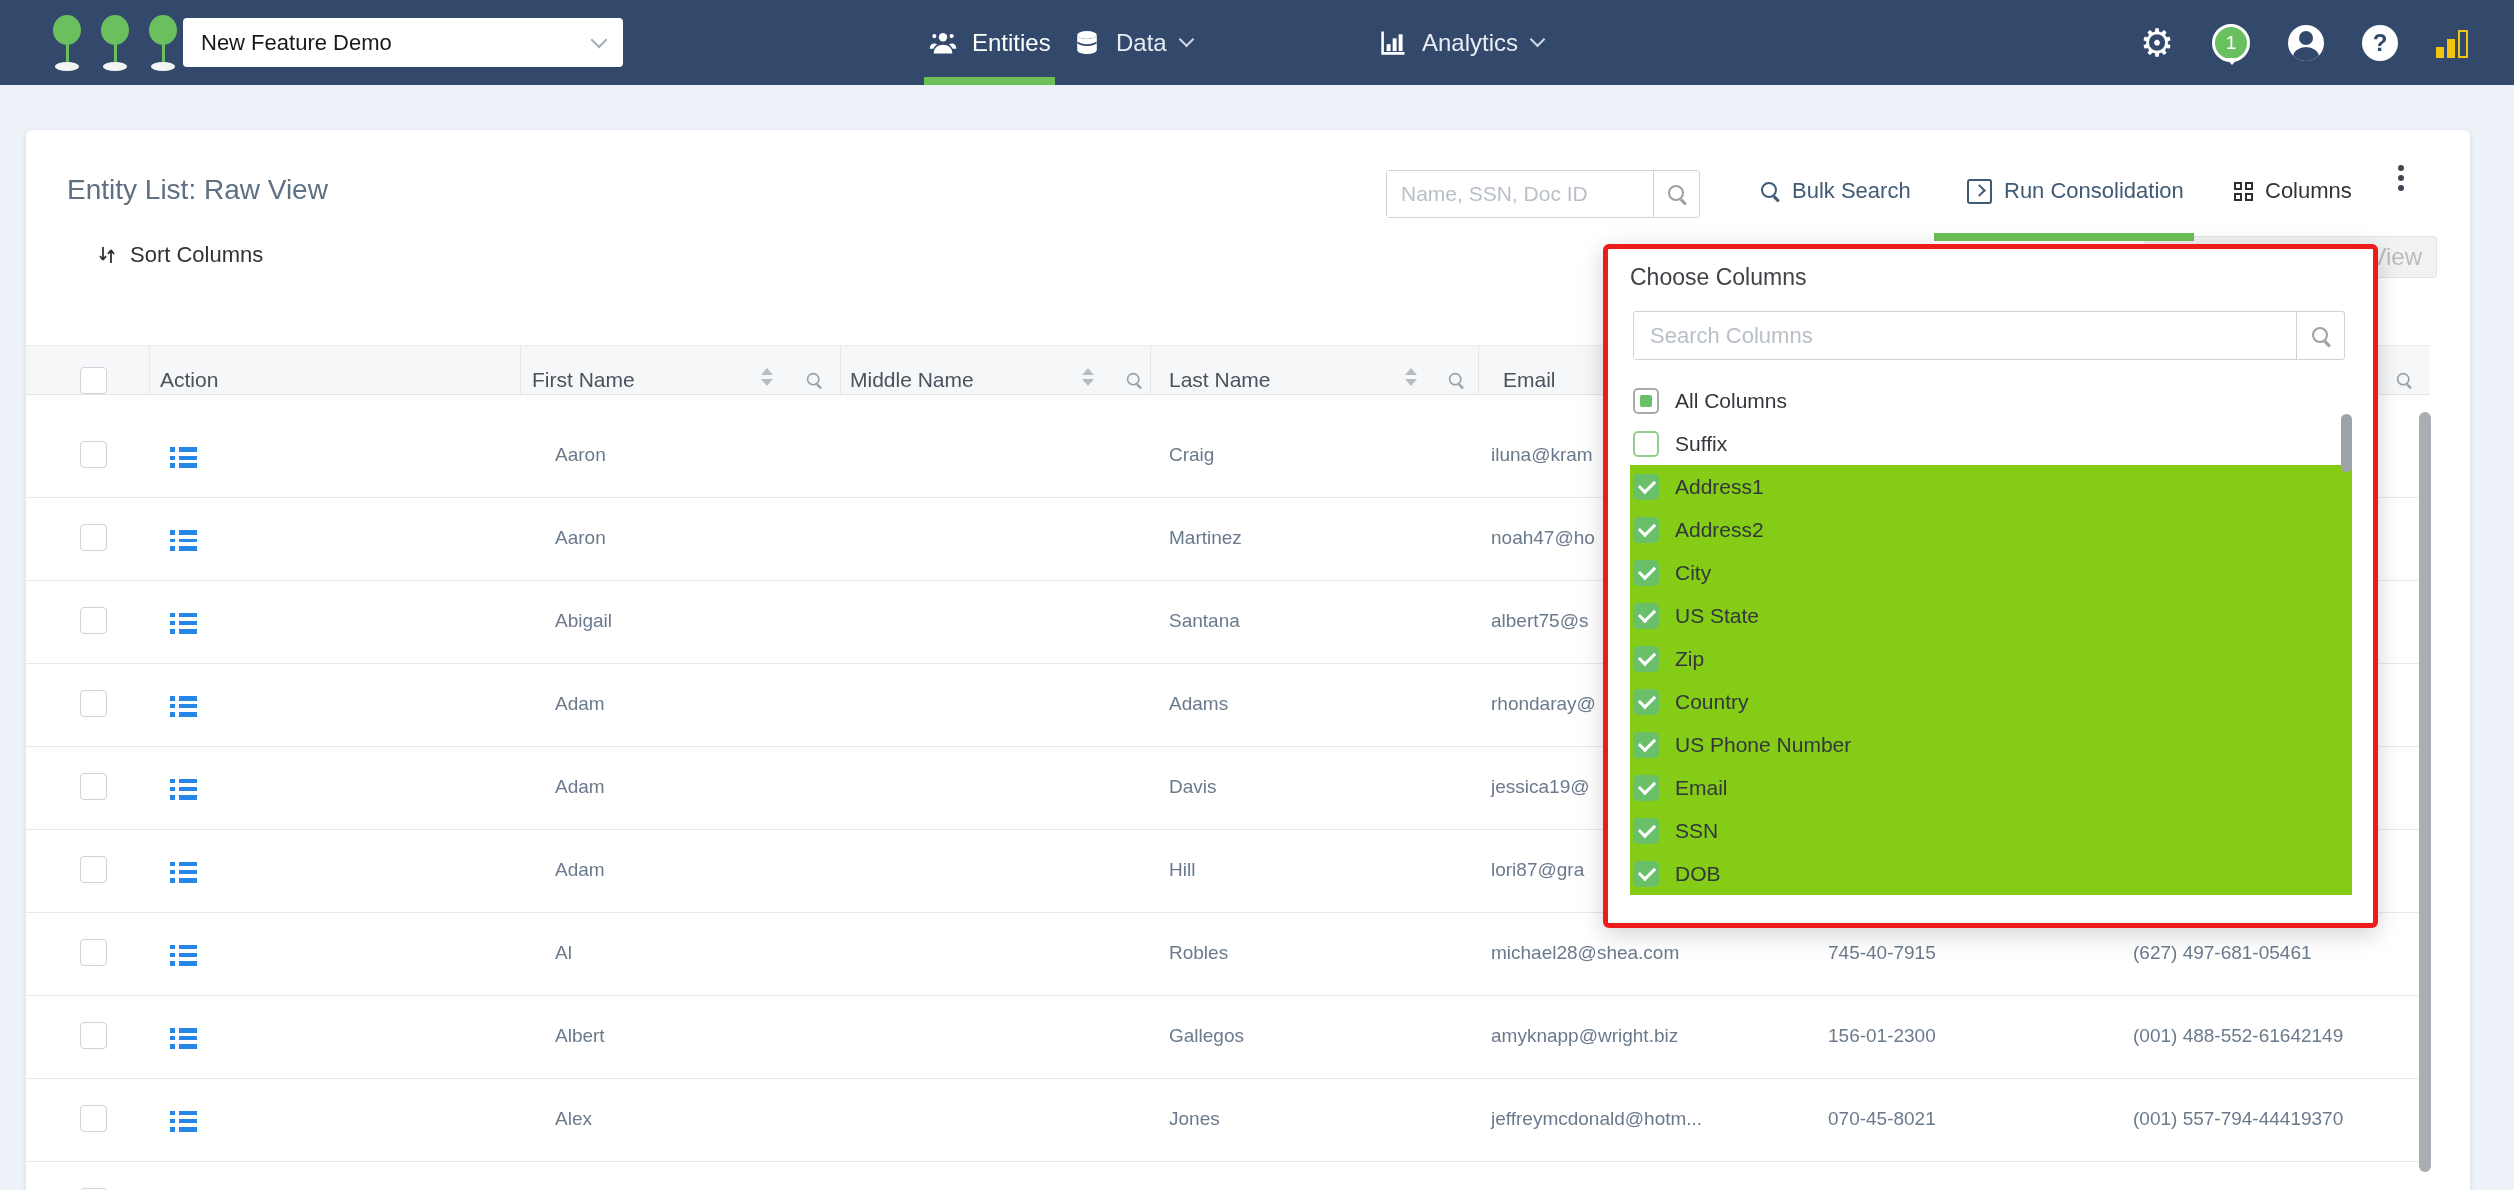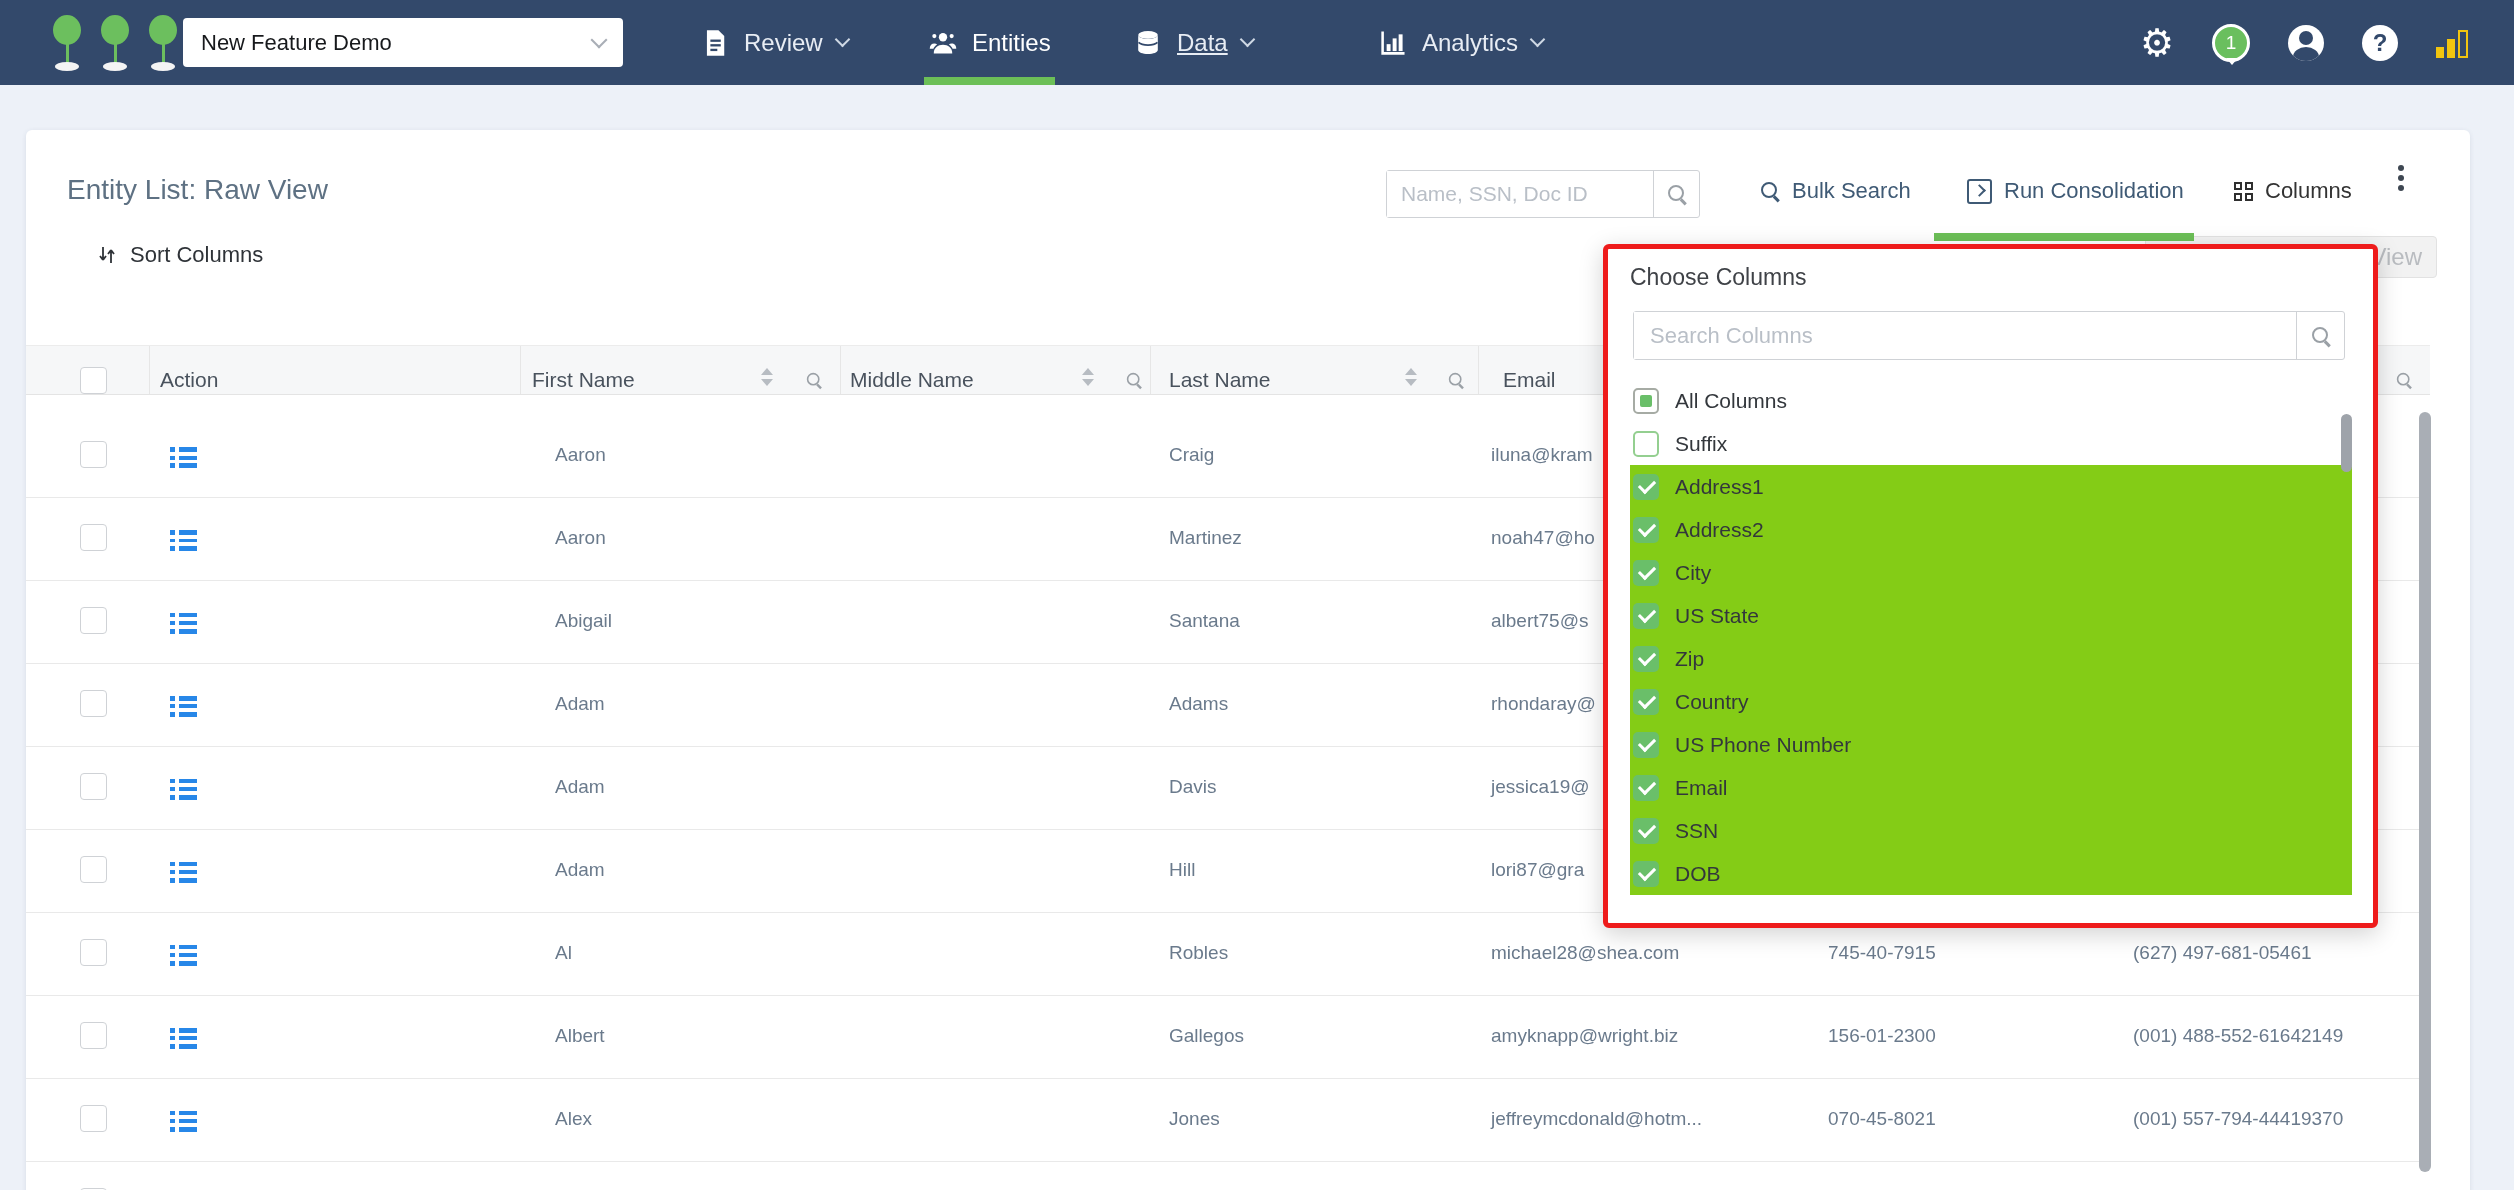--- a/index.html
+++ b/index.html
@@ -152,44 +152,34 @@
         <span class="stem"></span>
         <span class="foot"></span>
       </span>
   </div>
 
   <div class="project-select">
     <span class="label">New Feature Demo</span>
     <span class="chev"></span>
   </div>
 
-  <div class="nav-item" style="left:700px;" data-active="false">
-    <svg class="nav-icon" viewBox="0 0 26 26">
-      <path d="M6 2 h10 l5 5 v17 h-15 z" fill="#fff"></path>
-      <rect x="9" y="10" width="9" height="2" fill="#33496b"></rect>
-      <rect x="9" y="14" width="9" height="2" fill="#33496b"></rect>
-      <rect x="9" y="18" width="6" height="2" fill="#33496b"></rect>
-    </svg>
-    <span>Review</span>
-    <span class="chev"></span>
-  </div>
 
   <div class="nav-item" style="left:928px;" data-active="true">
     <svg class="nav-icon" viewBox="0 0 26 26">
       <circle cx="13" cy="8" r="3.6" fill="#fff"></circle>
       <circle cx="5.5" cy="7" r="1.8" fill="#fff"></circle>
       <circle cx="20.5" cy="7" r="1.8" fill="#fff"></circle>
       <path d="M5 22 c0-5 3.6-7.5 8-7.5 s8 2.5 8 7.5 z" fill="#fff"></path>
       <path d="M1.5 18 c0-3 1.8-4.6 4-4.6 1 0 1.8 .3 2.4 .8 -1.8 1.3 -2.9 2.4 -3.2 3.8 z" fill="#fff"></path>
       <path d="M24.5 18 c0-3 -1.8-4.6 -4-4.6 -1 0 -1.8 .3 -2.4 .8 1.8 1.3 2.9 2.4 3.2 3.8 z" fill="#fff"></path>
     </svg>
     <span>Entities</span>
   </div>
 
-  <div class="nav-item" style="left:1133px;text-decoration:underline;" data-active="false">
+  <div class="nav-item" style="left:1072px;" data-active="false">
     <svg class="nav-icon" viewBox="0 0 26 26">
       <ellipse cx="13" cy="6" rx="8.5" ry="3.4" fill="#fff"></ellipse>
       <path d="M4.5 6 v13 c0 2 3.8 3.5 8.5 3.5 s8.5-1.5 8.5-3.5 V6 c0 2 -3.8 3.4 -8.5 3.4 S4.5 8 4.5 6 z" fill="#fff"></path>
       <path d="M4.8 12.5 c1.6 1.5 4.6 2.3 8.2 2.3 s6.6-.8 8.2-2.3" fill="none" stroke="#33496b" stroke-width="1.4"></path>
     </svg>
     <span>Data</span>
     <span class="chev"></span>
   </div>
 
   <div class="nav-item" style="left:1378px;" data-active="false">

